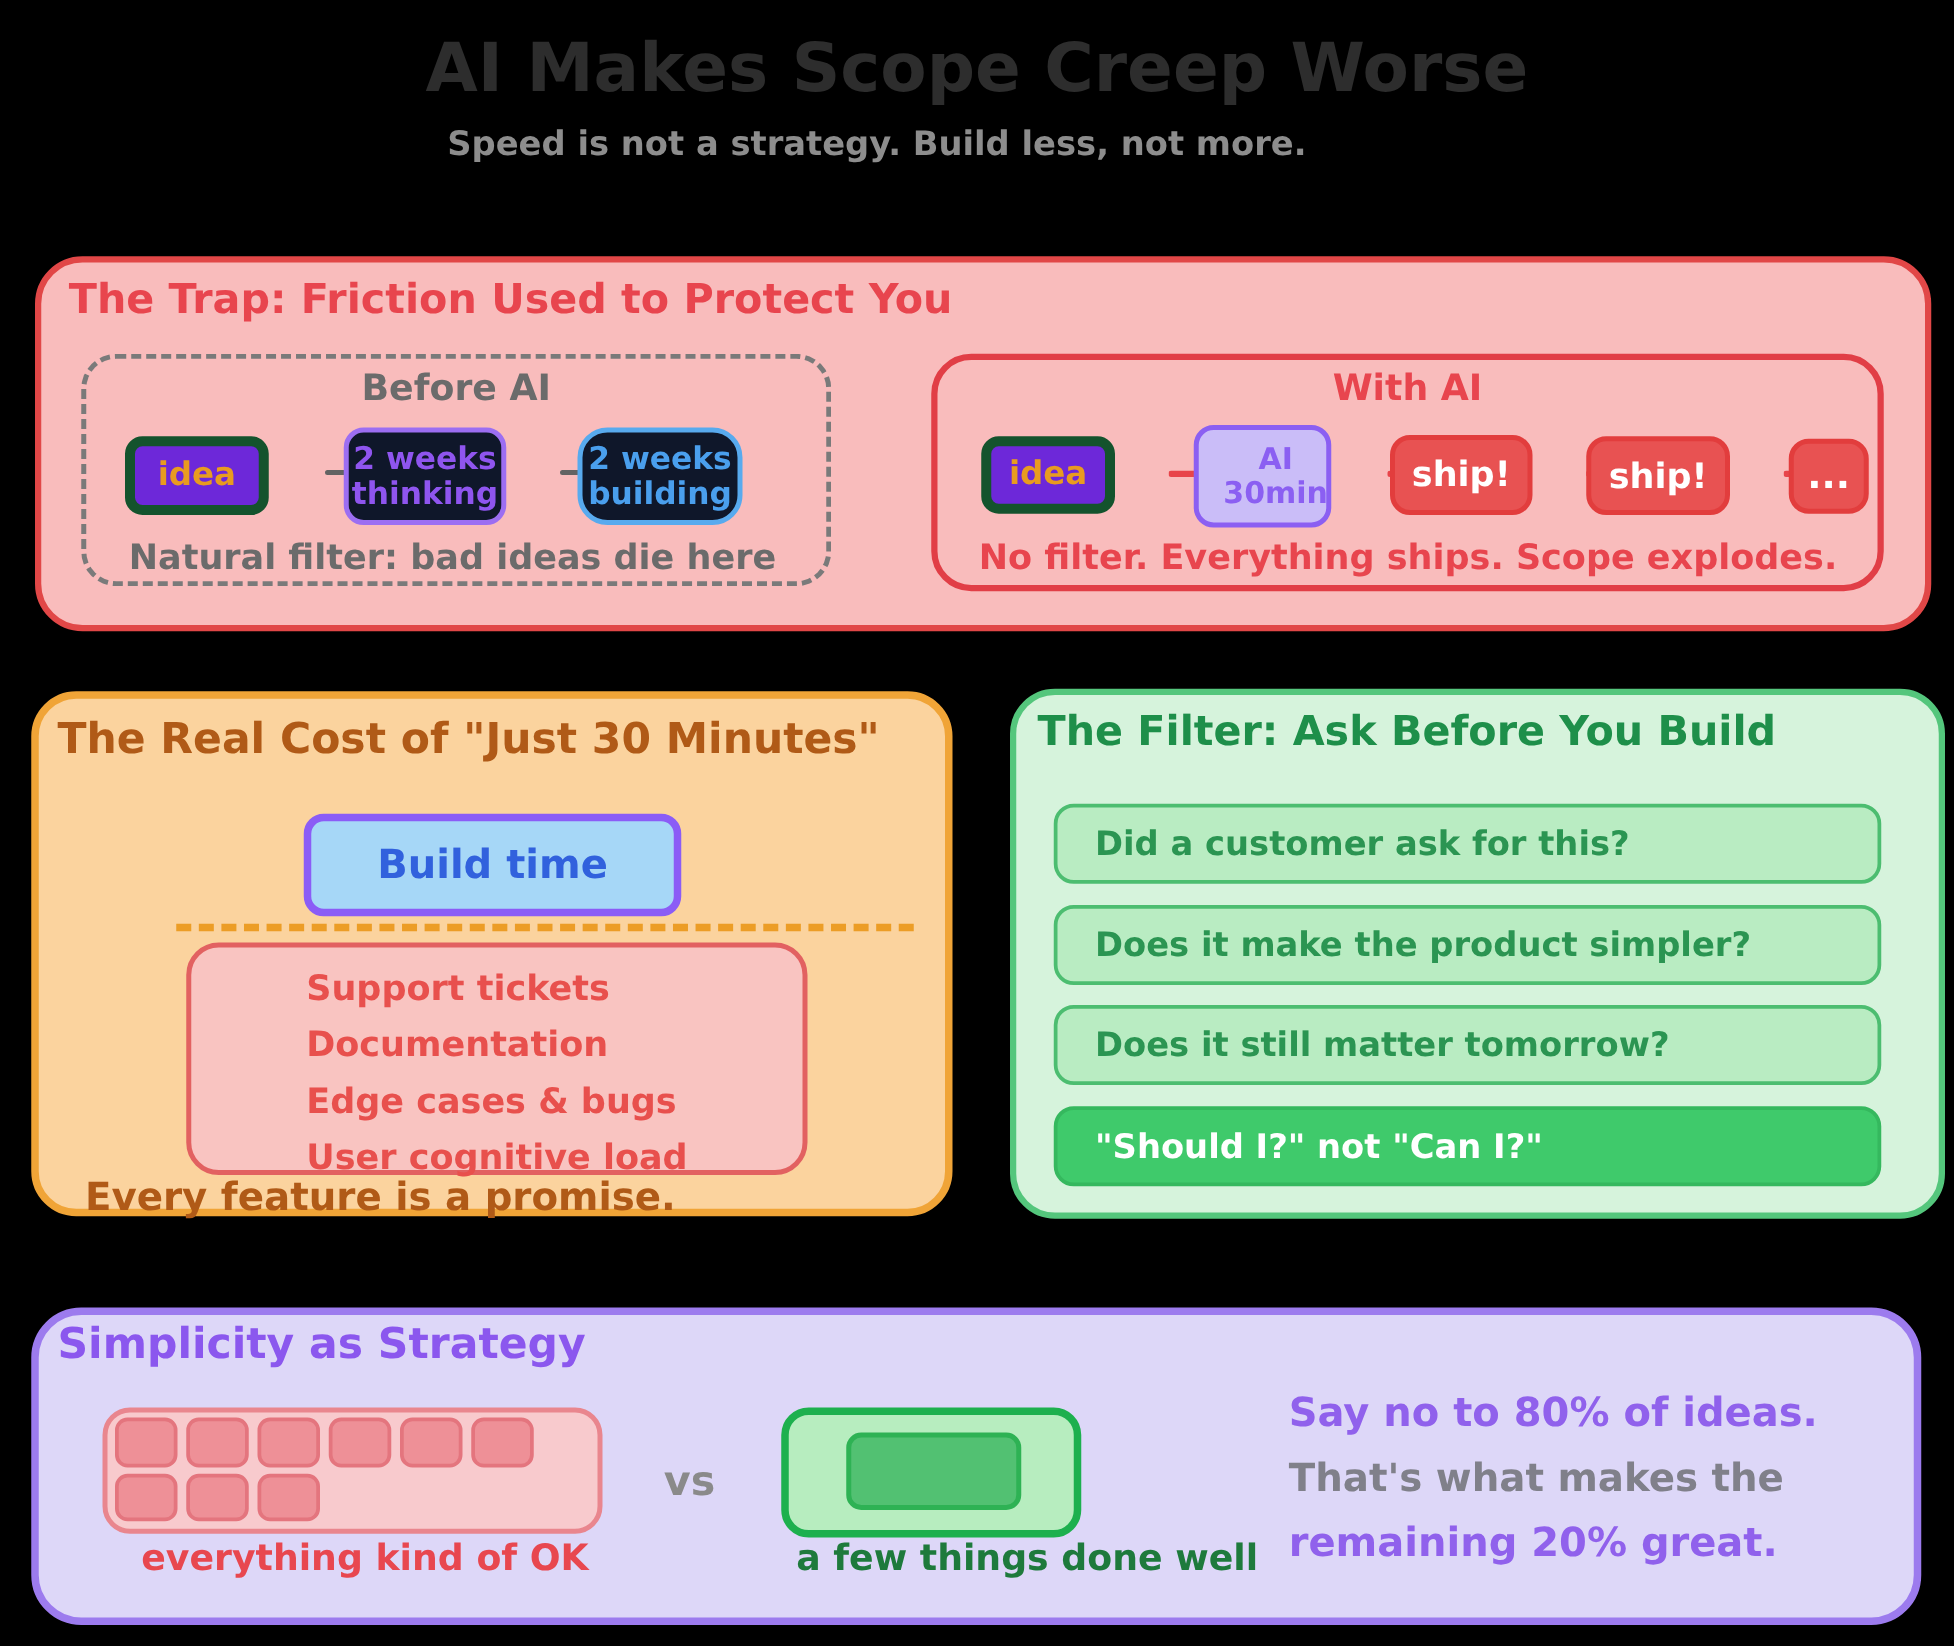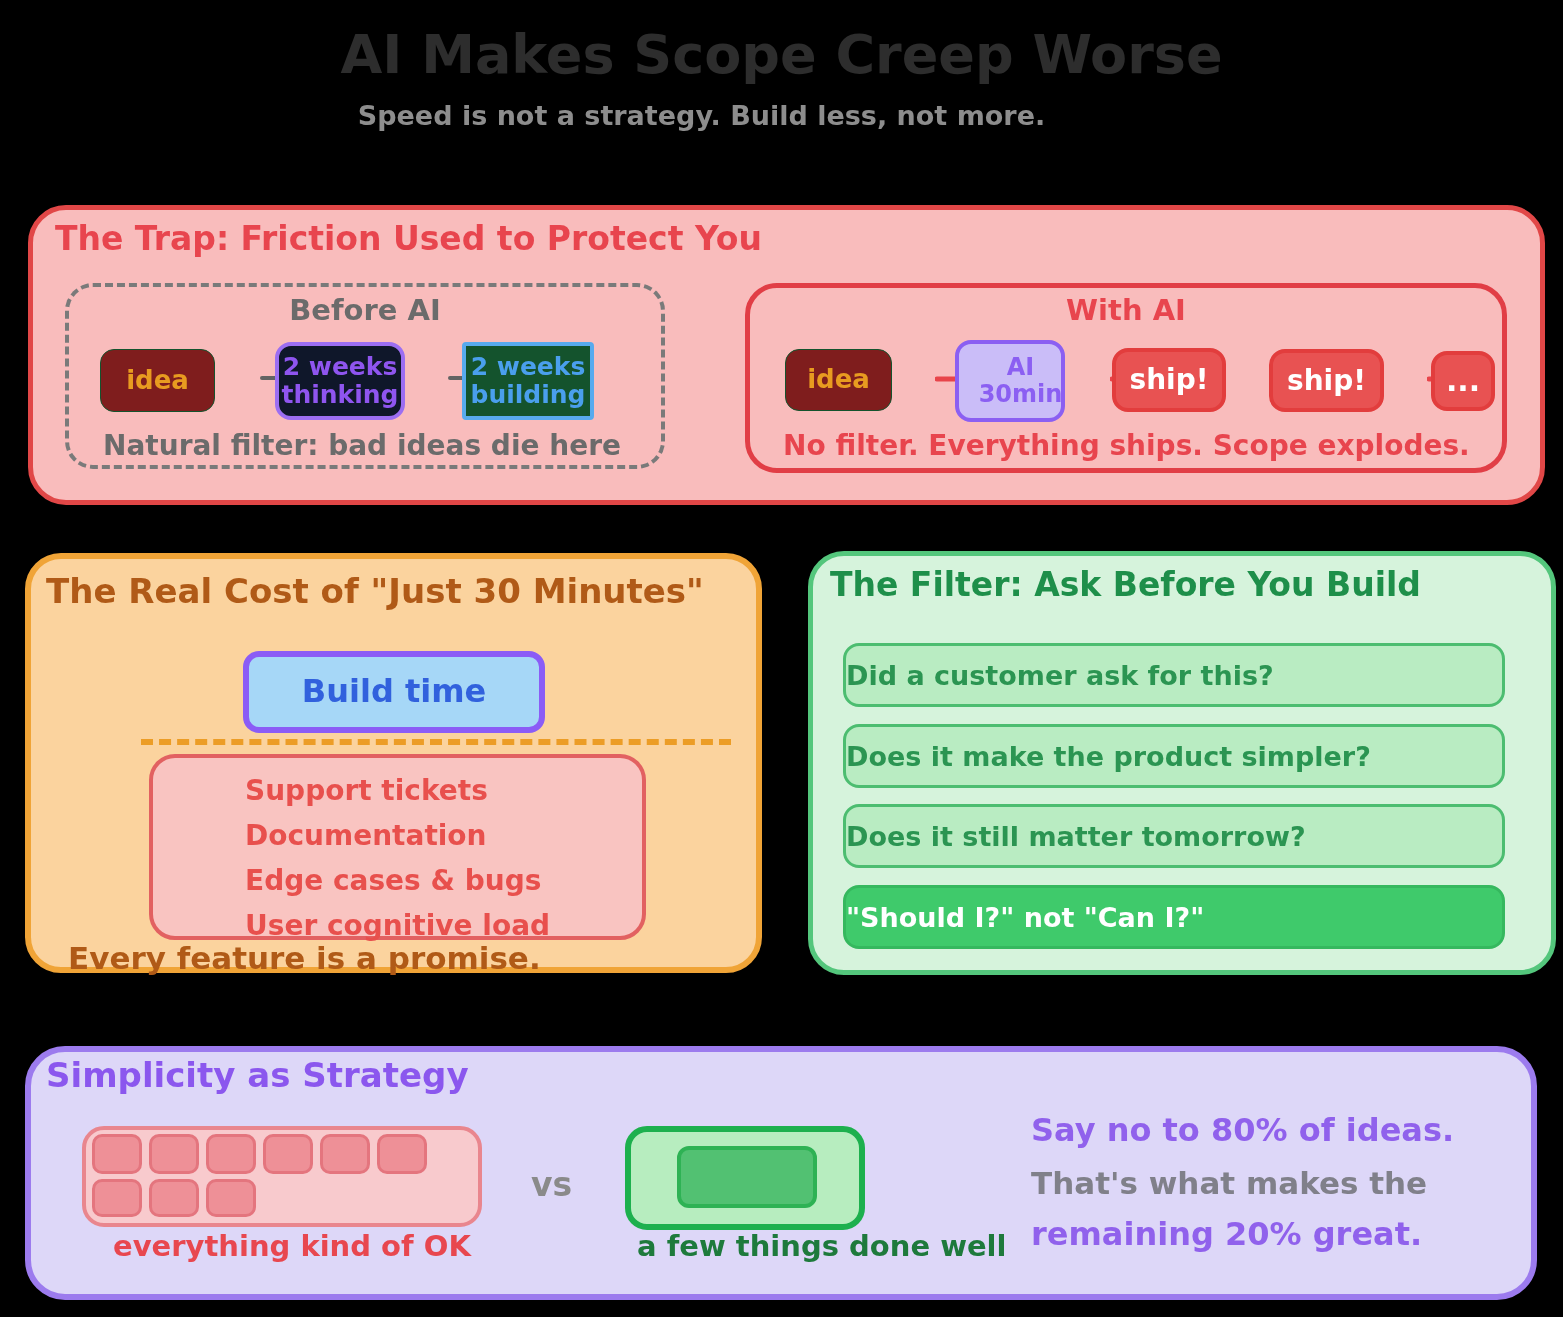--- a/index.html
+++ b/index.html
@@ -8,34 +8,34 @@
   .abs{position:absolute;margin-left:41px;}
   .txt{position:absolute;white-space:nowrap;line-height:1.15;}
   .panel{position:absolute;box-sizing:border-box;}
   .box{position:absolute;box-sizing:border-box;display:flex;align-items:center;justify-content:center;
        text-align:center;line-height:1.12;}
   .centerlabel{position:absolute;text-align:center;}
   
   #trap-panel{left:28px;top:205px;width:1517px;height:300px;background:#f9bcbc;border:5px solid #e14747;border-radius:38px;}
   #before-group{left:65px;top:283px;width:600px;height:186px;border:4px dashed #7a7a7a;border-radius:28px;}
   #with-group{left:745px;top:283px;width:762px;height:190px;border:5px solid #e13e46;border-radius:32px;}
-  .step-idea{background:#7f1d1d;border:1px solid #14532d;color:#e89b20;border-radius:14px;font-size:26px;text-align:right;}
+  .step-idea{background:#6d28d9;border:8px solid #14532d;color:#e89b20;border-radius:14px;font-size:26px;text-align:right;}
   .step-purple{background:#0f172a;border:4px solid #9c6ef2;color:#8f55ef;border-radius:16px;font-size:25px;}
-  .step-blue{background:#14532d;border:4px solid #58aaee;color:#4a9fed;border-radius:4px;font-size:25px;}
+  .step-blue{background:#0f172a;border:4px solid #58aaee;color:#4a9fed;border-radius:24px;font-size:25px;}
   .step-ship{background:#e85252;border:4px solid #e23d3d;color:#fff;border-radius:16px;font-size:28px;}
   
   #cost-panel{left:25px;top:553px;width:737px;height:420px;background:#fbd39e;border:6px solid #f0a437;border-radius:36px;}
   #build-time-box{left:243px;top:651px;width:302px;height:82px;background:#a6d7f7;border:6px solid #8b5cf6;border-radius:16px;color:#3161dd;font-size:32px;}
   #cost-divider{left:100px;top:739px;width:590px;height:0;border-top:6px dashed #ec9d26;}
   #hidden-costs-box{left:149px;top:754px;width:497px;height:186px;background:#f9c4c1;border:4px solid #e26161;border-radius:26px;}
   .cost-item{color:#e8504d;font-size:28px;line-height:45px;white-space:nowrap;}
   
   #filter-panel{left:808px;top:551px;width:748px;height:424px;background:#d6f3dc;border:5px solid #54c67c;border-radius:36px;}
   .filter-row{left:843px;width:662px;height:64px;background:#b9ecc2;border:3px solid #4cbd70;border-radius:16px;
-              display:flex;align-items:center;box-sizing:border-box;
+              display:flex;align-items:center;padding-left:30px;box-sizing:border-box;
               color:#2b9552;font-size:27px;position:absolute;}
   .filter-row.highlight{background:#3fca6b;border-color:#35b85e;color:#ffffff;}
   
   #simplicity-panel{left:25px;top:1046px;width:1512px;height:254px;background:#ddd7f8;border:6px solid #9c7bee;border-radius:40px;}
   #scattered-box{left:82px;top:1126px;width:400px;height:101px;background:#f8cacd;border:4px solid #e9868e;border-radius:22px;}
   .feature-square{position:absolute;width:50px;background:#ee9097;border:3px solid #e4757e;border-radius:10px;box-sizing:border-box;}
   #focused-box{left:625px;top:1126px;width:240px;height:104px;background:#b7edbf;border:6px solid #1db04e;border-radius:22px;}
   #focused-inner{left:677px;top:1146px;width:140px;height:62px;background:#52c172;border:4px solid #2eb254;border-radius:12px;}
   svg{display:block;}
 </style>

